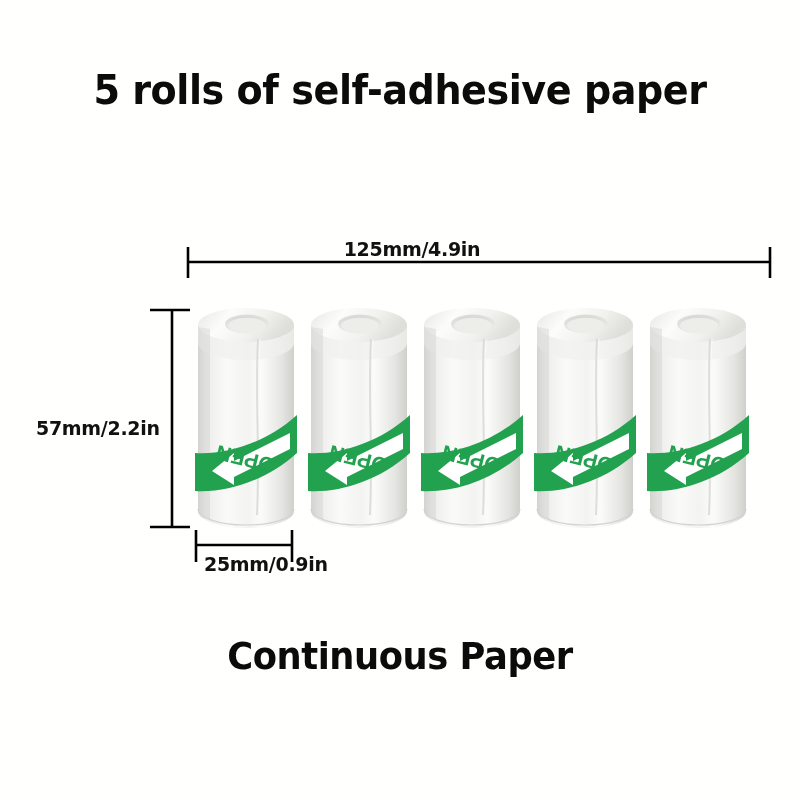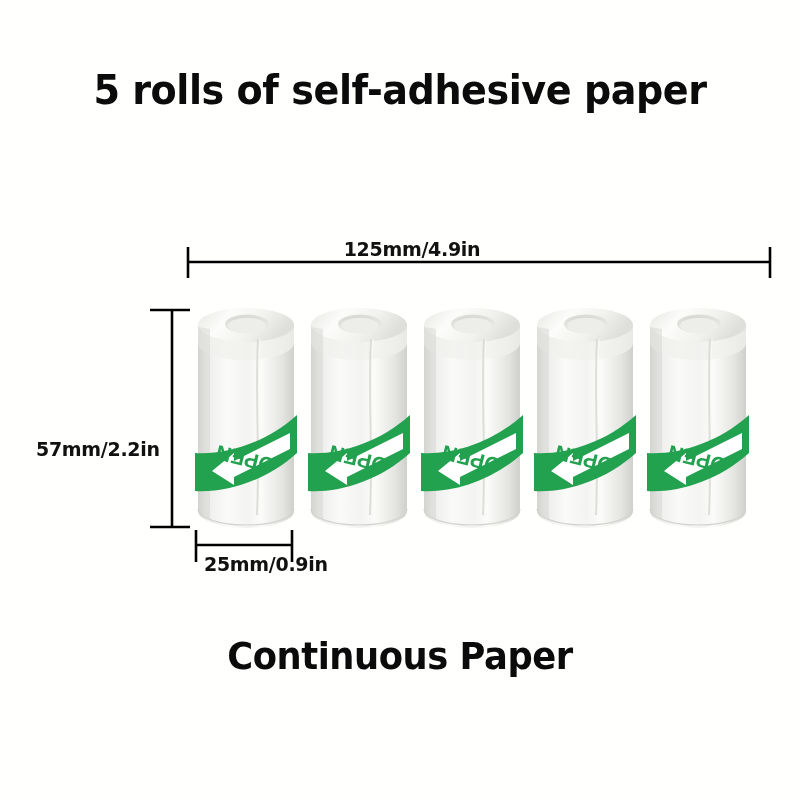--- a/index.html
+++ b/index.html
@@ -51,21 +51,21 @@
   .dim-label {
     position: absolute;
     color: #111;
     font-family: "DejaVu Sans", sans-serif;
     font-size: 19px;
     font-weight: 600;
     white-space: nowrap;
     letter-spacing: -0.3px;
   }
   #dim-width-label  { left: 0; width: 800px; text-align: center; top: 238px; padding-left: 12px; }
-  #dim-height-label { left: 36px; top: 438px; text-align: center; }
+  #dim-height-label { left: 36px; top: 417px; text-align: center; }
   #dim-depth-label  { left: 204px; top: 553px; }
 
   
   #art {
     position: absolute;
     left: 0; top: 0;
     width: 800px;
     height: 800px;
   }
 </style>

